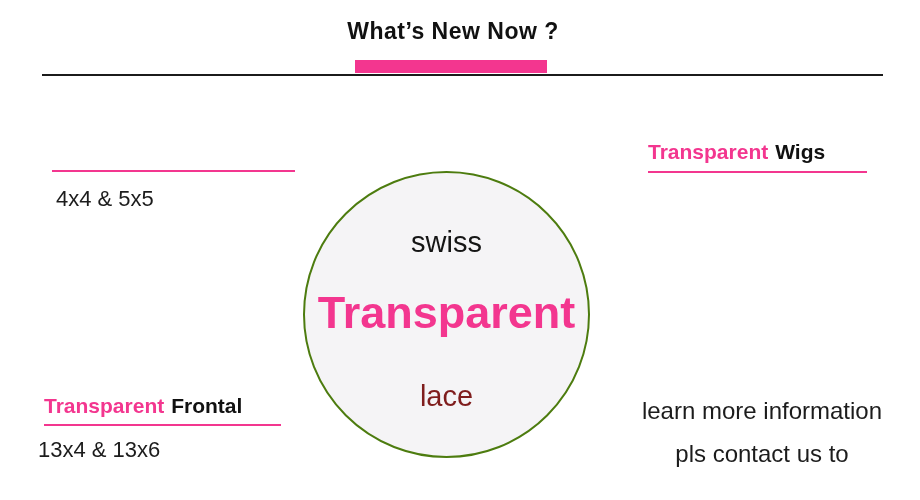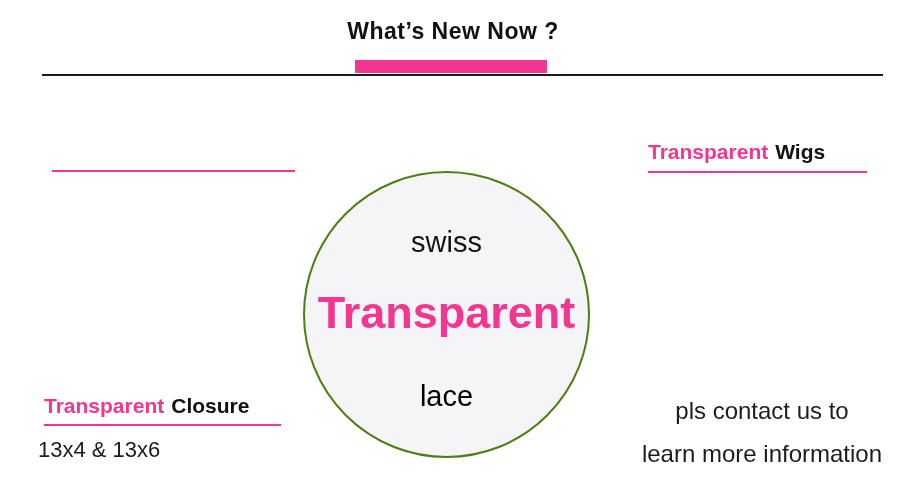--- a/index.html
+++ b/index.html
@@ -118,49 +118,50 @@
     line-height: 52px;
     font-weight: bold;
     color: #f3368f;
     letter-spacing: 0px;
     white-space: nowrap;
   }
   .circle-bottom-word {
     top: 206px;
     font-size: 29px;
     line-height: 34px;
-    color: #000000;
+    color: #7f1d1d;
   }
 </style>
 </head>
 <body>
 
 <div class="canvas">
 
   <div class="abs page-title">What’s New Now ?</div>
 
   <div class="abs accent-bar"></div>
   <div class="abs rule-line"></div>
 
   <div class="abs section-underline tl-underline"></div>
+  <div class="abs section-sub tl-sub">4x4 &amp; 5x5</div>
 
   <div class="abs section-header tr-header">
     <span class="hl">Transparent</span><span>Wigs</span>
   </div>
   <div class="abs section-underline tr-underline"></div>
 
   <div class="abs section-header bl-header">
-    <span class="hl">Transparent</span><span>Closure</span>
+    <span class="hl">Transparent</span><span>Frontal</span>
   </div>
   <div class="abs section-underline bl-underline"></div>
   <div class="abs section-sub bl-sub">13x4 &amp; 13x6</div>
 
   <div class="abs br-contact">
+    <div>learn more information</div>
     <div>pls contact us to</div>
-    <div>learn more information</div>
   </div>
 
   <div class="abs lace-circle">
     <div class="word circle-top-word">swiss</div>
     <div class="word circle-main-word">Transparent</div>
     <div class="word circle-bottom-word">lace</div>
   </div>
 
 </div>
 

